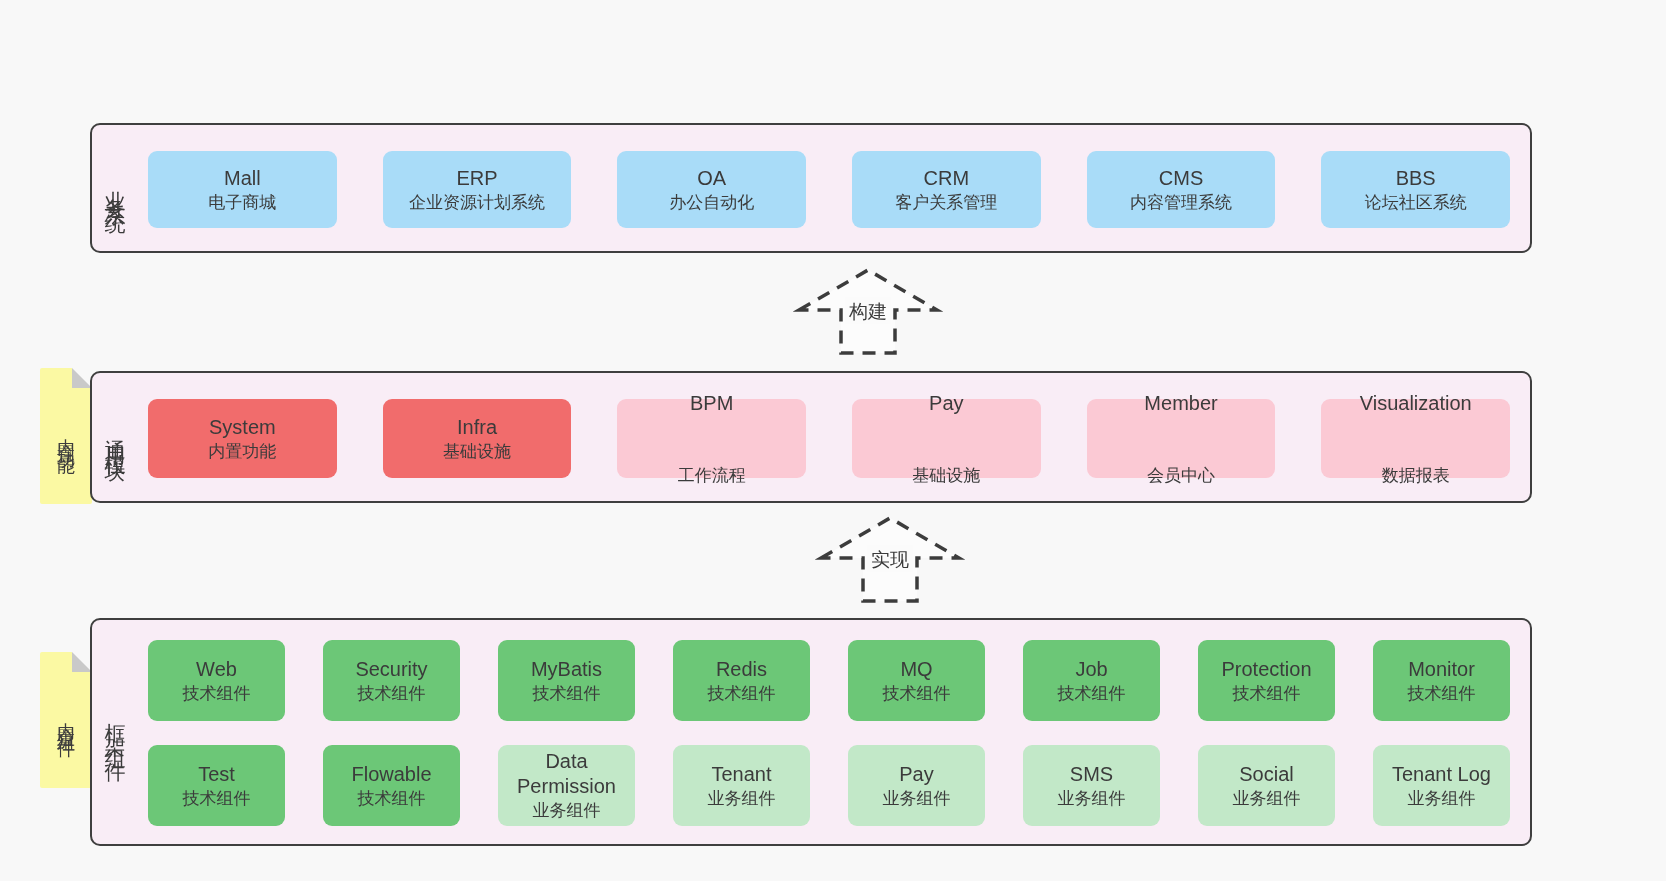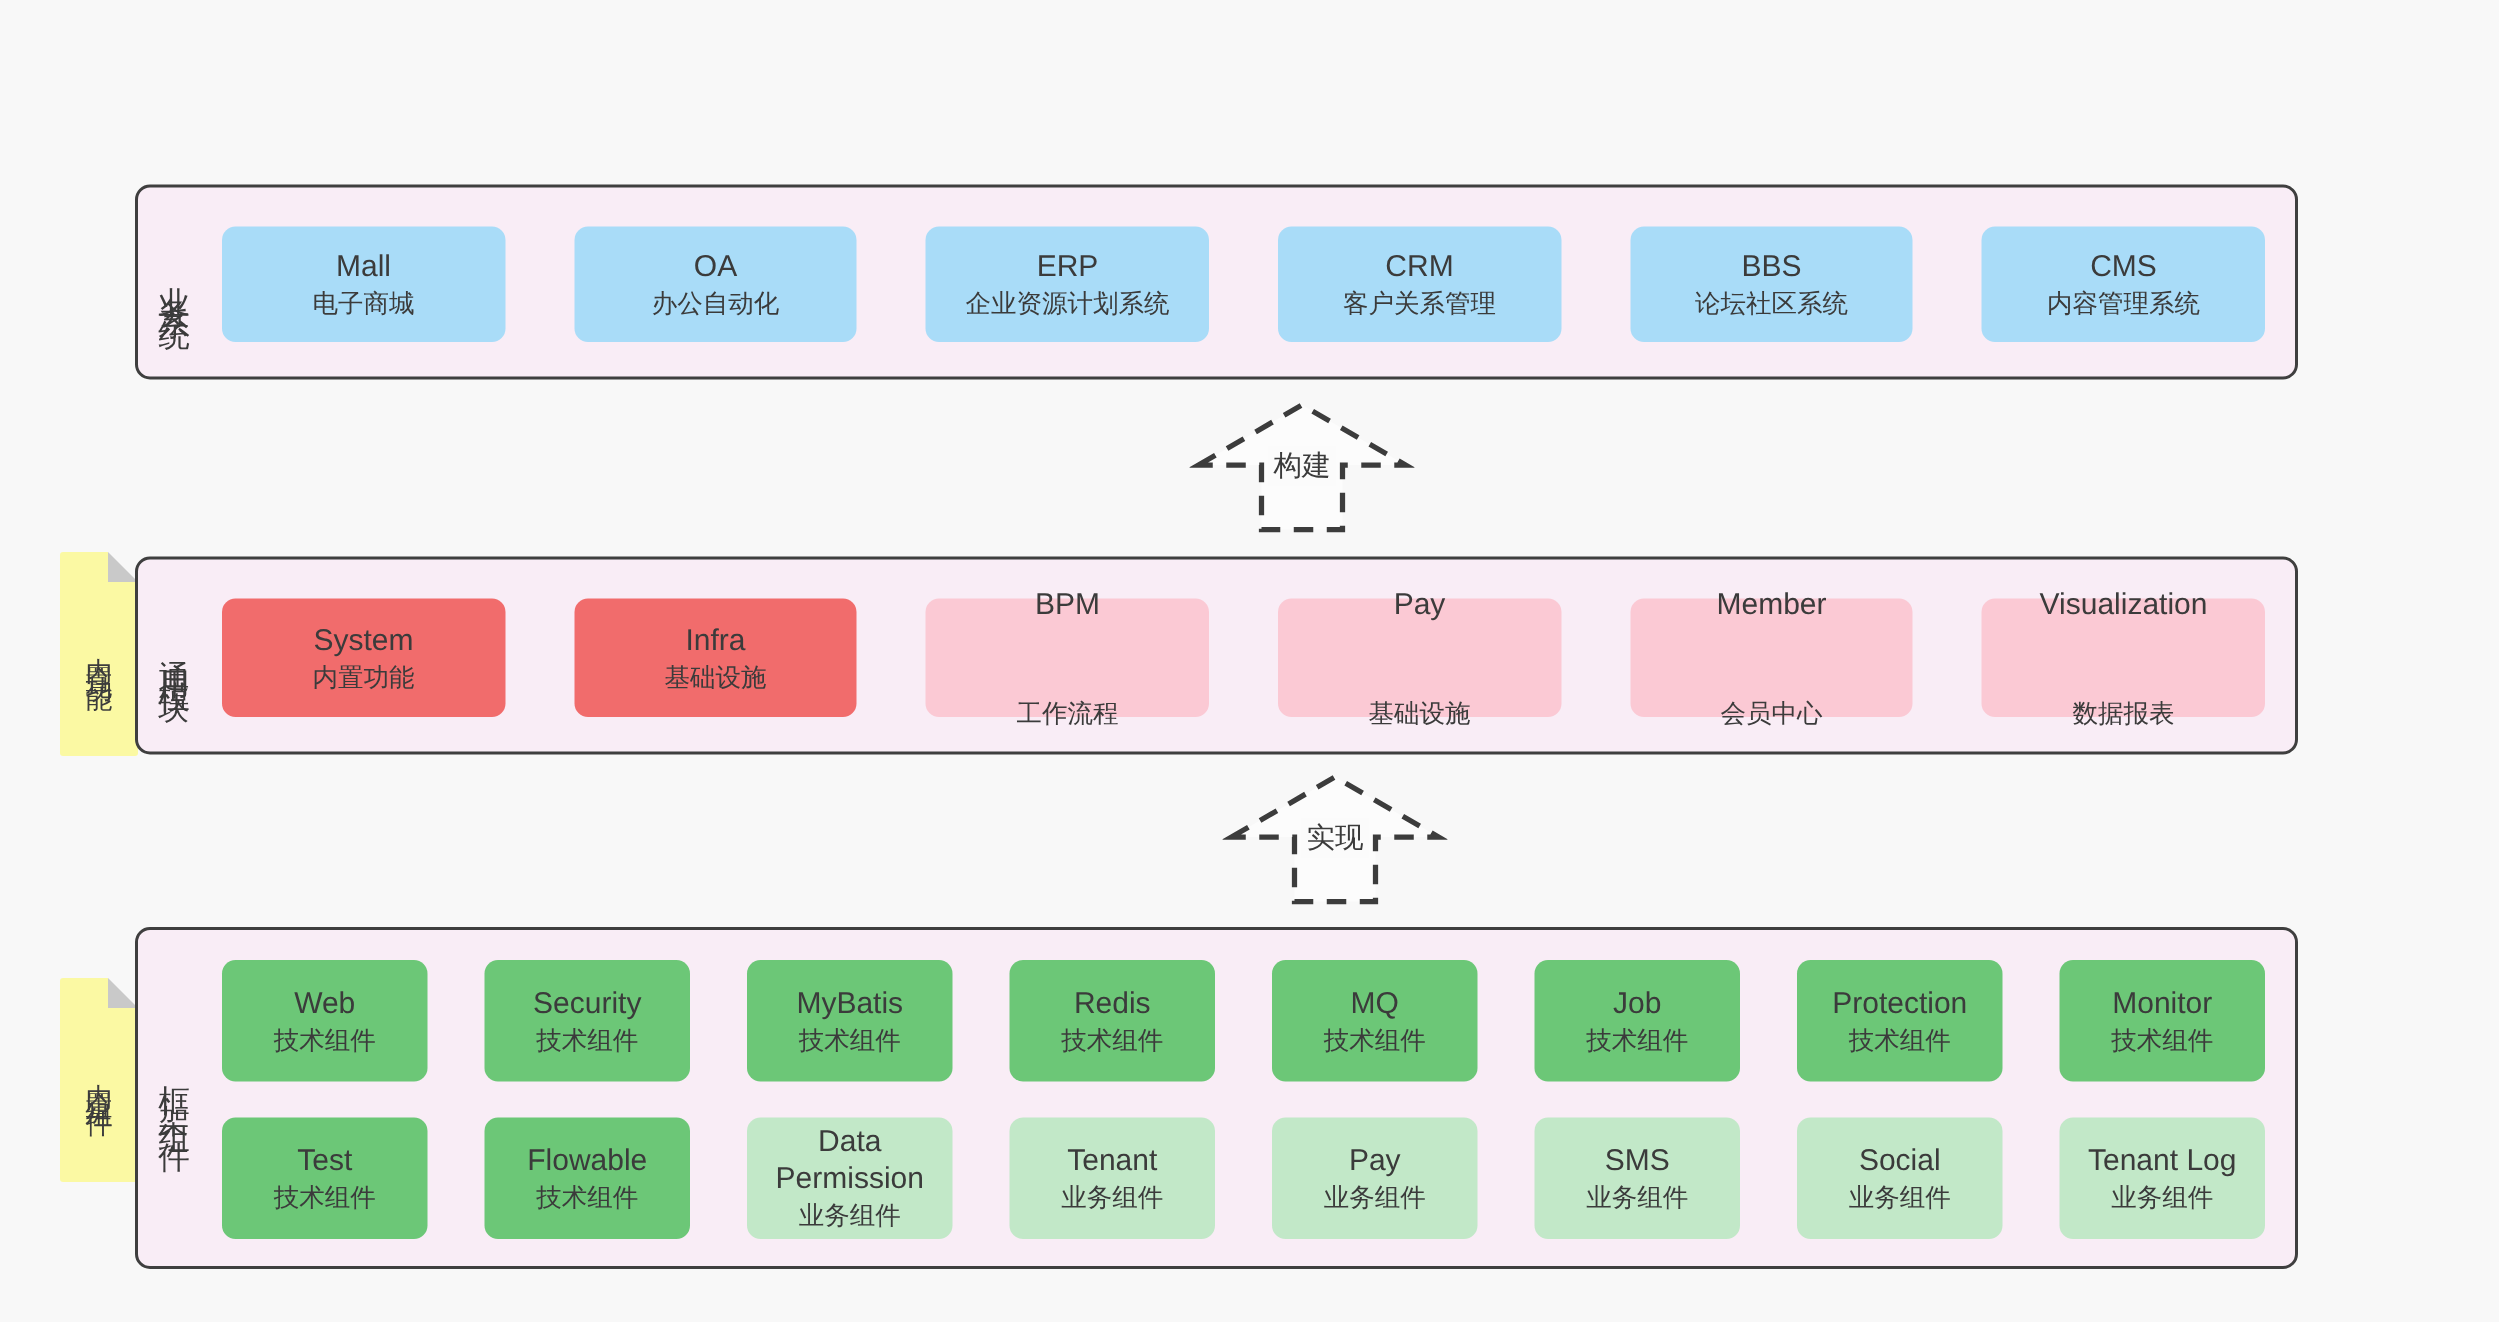--- a/index.html
+++ b/index.html
@@ -96,38 +96,38 @@
   </div>
 
   <section class="band band-business">
     <div class="band-title">业务系统</div>
     <div class="row6">
       <div class="box blue">
         <div class="name">Mall</div>
         <div class="desc">电子商城</div>
       </div>
       <div class="box blue">
+        <div class="name">ERP</div>
+        <div class="desc">企业资源计划系统</div>
+      </div>
+      <div class="box blue">
         <div class="name">OA</div>
         <div class="desc">办公自动化</div>
       </div>
       <div class="box blue">
-        <div class="name">ERP</div>
-        <div class="desc">企业资源计划系统</div>
-      </div>
-      <div class="box blue">
         <div class="name">CRM</div>
         <div class="desc">客户关系管理</div>
       </div>
       <div class="box blue">
+        <div class="name">CMS</div>
+        <div class="desc">内容管理系统</div>
+      </div>
+      <div class="box blue">
         <div class="name">BBS</div>
         <div class="desc">论坛社区系统</div>
-      </div>
-      <div class="box blue">
-        <div class="name">CMS</div>
-        <div class="desc">内容管理系统</div>
       </div>
     </div>
   </section>
 
   <section class="band band-modules">
     <div class="band-title">通用模块</div>
     <div class="row6">
       <div class="box red">
         <div class="name">System</div>
         <div class="desc">内置功能</div>

